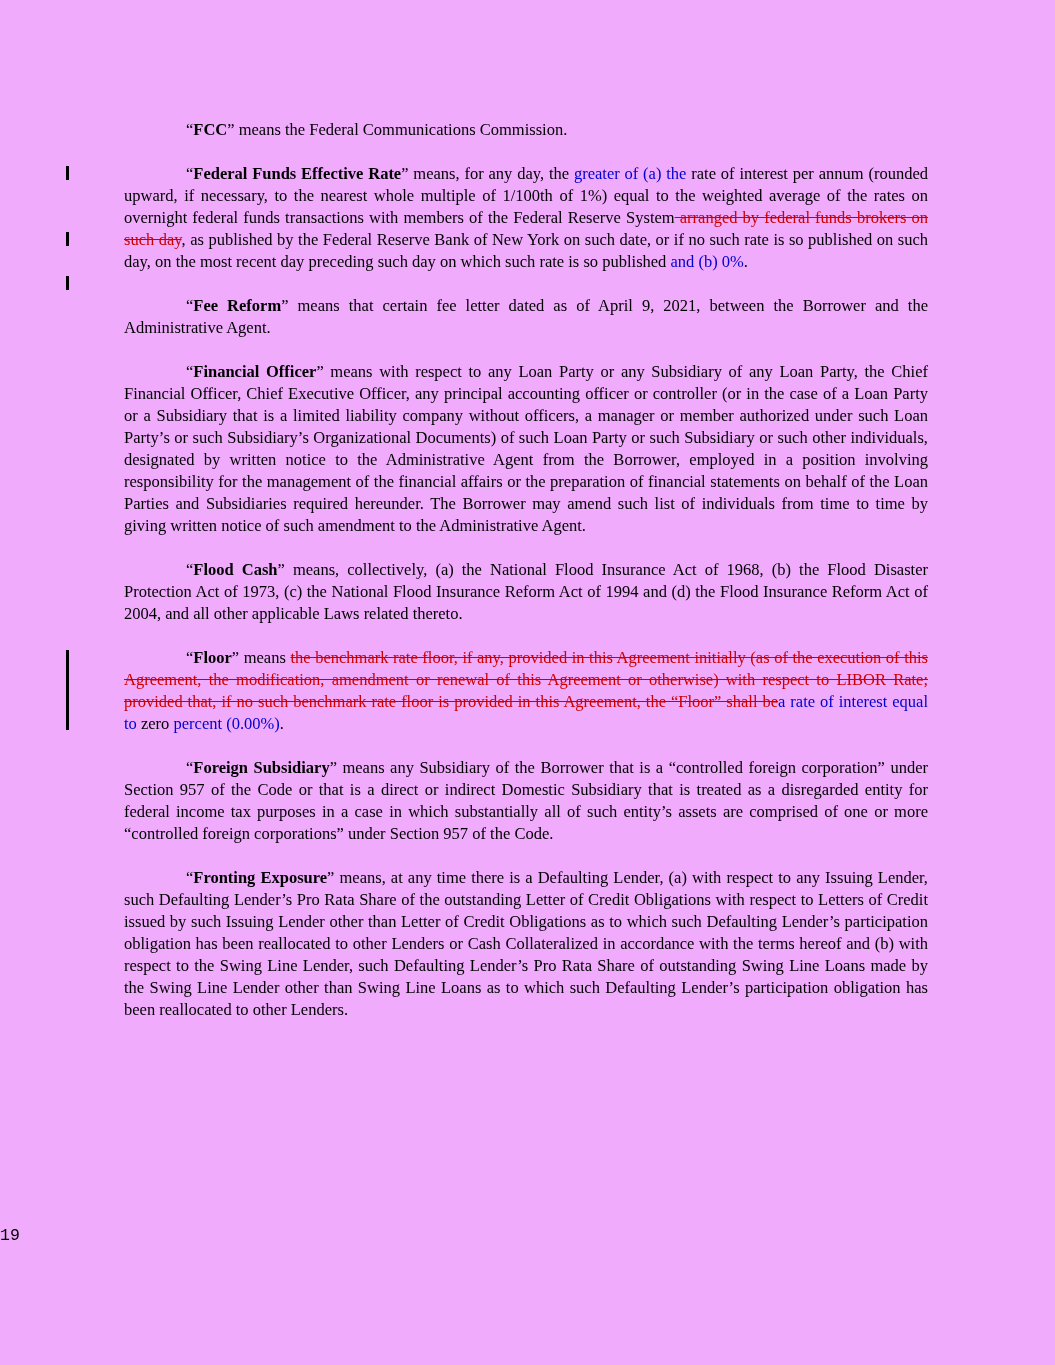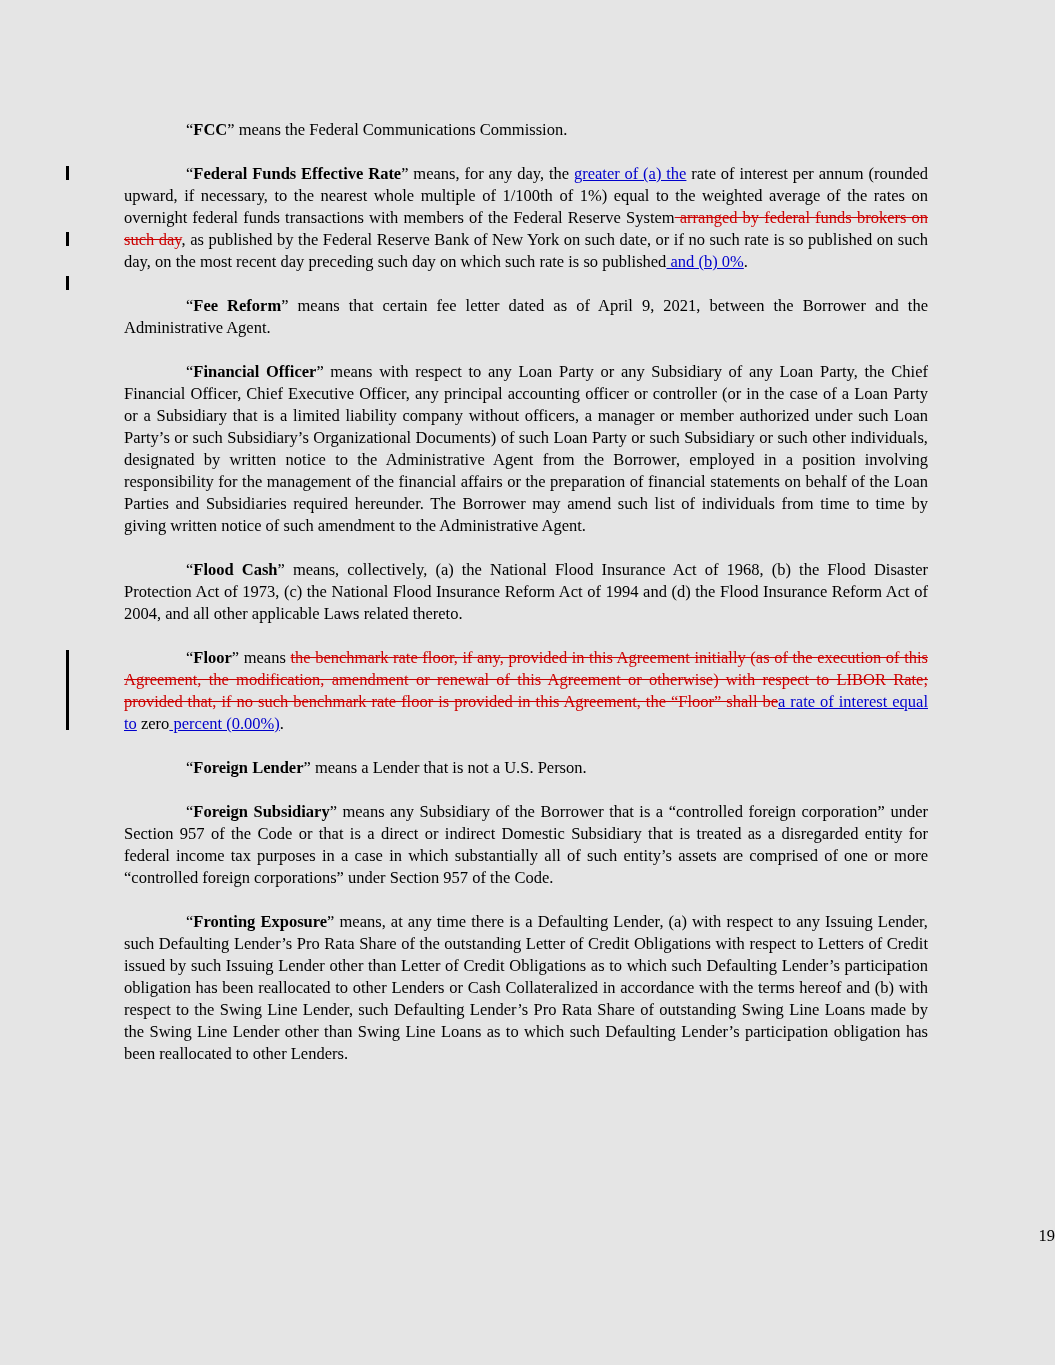--- a/index.html
+++ b/index.html
@@ -12,70 +12,68 @@
     height: 1365px;
     font-family: "Liberation Serif", serif;
     color: #000000;
     position: relative;
     overflow: hidden;
   }
   .page {
     position: relative;
     width: 1055px;
     height: 1365px;
-    background: #e5e5e5;
+    background: #f0abfc;
   }
   .doc-body {
     position: absolute;
     left: 124px;
     top: 119px;
     width: 804px;
     font-size: 16.5px;
     line-height: 22px;
   }
   .para {
     position: relative;
     text-align: justify;
     text-indent: 62px;
     margin: 0 0 22px 0;
   }
   .bold { font-weight: bold; }
   .ins {
     color: var(--ins-color, #0000cc);
-    text-decoration: underline;
   }
   .del {
     color: var(--del-color, #cc0000);
     text-decoration: line-through;
   }
   .change-bar {
     position: absolute;
     left: -58px;
     width: 2.5px;
     background: #000000;
   }
   .footer {
     position: absolute;
     left: 0;
     top: 1226px;
     width: 100%;
-    text-align: right;
+    text-align: left;
     font-size: 16.5px;
-    font-family: Liberation Serif, serif;
+    font-family: Liberation Mono, monospace;
   }
 </style>
 </head>
 <body>
 
 <div class="page">
   <div class="doc-body">
       <div class="para"><span>“</span><span class="bold">FCC</span><span>” means the Federal Communications Commission.</span></div>
       <div class="para"><span class="change-bar" style="top: 3px; height: 14px;"></span><span class="change-bar" style="top: 69px; height: 14px;"></span><span class="change-bar" style="top: 113px; height: 14px;"></span><span>“</span><span class="bold">Federal Funds Effective Rate</span><span>” means, for any day, the </span><span class="ins">greater of (a) the</span><span> rate of interest per annum (rounded upward, if necessary, to the nearest whole multiple of 1/100th of 1%) equal to the weighted average of the rates on overnight federal funds transactions with members of the Federal Reserve System</span><span class="del"> arranged by federal funds brokers on such day</span><span>, as published by the Federal Reserve Bank of New York on such date, or if no such rate is so published on such day, on the most recent day preceding such day on which such rate is so published</span><span class="ins"> and (b) 0%</span><span>.</span></div>
       <div class="para"><span>“</span><span class="bold">Fee Reform</span><span>” means that certain fee letter dated as of April 9, 2021, between the Borrower and the Administrative Agent.</span></div>
       <div class="para"><span>“</span><span class="bold">Financial Officer</span><span>” means with respect to any Loan Party or any Subsidiary of any Loan Party, the Chief Financial Officer, Chief Executive Officer, any principal accounting officer or controller (or in the case of a Loan Party or a Subsidiary that is a limited liability company without officers, a manager or member authorized under such Loan Party’s or such Subsidiary’s Organizational Documents) of such Loan Party or such Subsidiary or such other individuals, designated by written notice to the Administrative Agent from the Borrower, employed in a position involving responsibility for the management of the financial affairs or the preparation of financial statements on behalf of the Loan Parties and Subsidiaries required hereunder.  The Borrower may amend such list of individuals from time to time by giving written notice of such amendment to the Administrative Agent.</span></div>
       <div class="para"><span>“</span><span class="bold">Flood Cash</span><span>” means, collectively, (a) the National Flood Insurance Act of 1968, (b) the Flood Disaster Protection Act of 1973, (c) the National Flood Insurance Reform Act of 1994 and (d) the Flood Insurance Reform Act of 2004, and all other applicable Laws related thereto.</span></div>
       <div class="para"><span class="change-bar" style="top: 3px; height: 80px;"></span><span>“</span><span class="bold">Floor</span><span>” means </span><span class="del">the benchmark rate floor, if any, provided in this Agreement initially (as of the execution of this Agreement, the modification, amendment or renewal of this Agreement or otherwise) with respect to LIBOR Rate; provided that, if no such benchmark rate floor is provided in this Agreement, the “Floor” shall be</span><span class="ins">a rate of interest equal to</span><span> zero</span><span class="ins"> percent (0.00%)</span><span>.</span></div>
-      <div class="para"><span>“</span><span class="bold">Foreign Lender</span><span>” means a Lender that is not a U.S. Person.</span></div>
       <div class="para"><span>“</span><span class="bold">Foreign Subsidiary</span><span>” means any Subsidiary of the Borrower that is a “controlled foreign corporation” under Section 957 of the Code or that is a direct or indirect Domestic Subsidiary that is treated as a disregarded entity for federal income tax purposes in a case in which substantially all of such entity’s assets are comprised of one or more “controlled foreign corporations” under Section 957 of the Code.</span></div>
       <div class="para"><span>“</span><span class="bold">Fronting Exposure</span><span>” means, at any time there is a Defaulting Lender, (a) with respect to any Issuing Lender, such Defaulting Lender’s Pro Rata Share of the outstanding Letter of Credit Obligations with respect to Letters of Credit issued by such Issuing Lender other than Letter of Credit Obligations as to which such Defaulting Lender’s participation obligation has been reallocated to other Lenders or Cash Collateralized in accordance with the terms hereof and (b) with respect to the Swing Line Lender, such Defaulting Lender’s Pro Rata Share of outstanding Swing Line Loans made by the Swing Line Lender other than Swing Line Loans as to which such Defaulting Lender’s participation obligation has been reallocated to other Lenders.</span></div>
     </div>
   <div class="footer">19</div>
 </div>
 
 </body></html>

